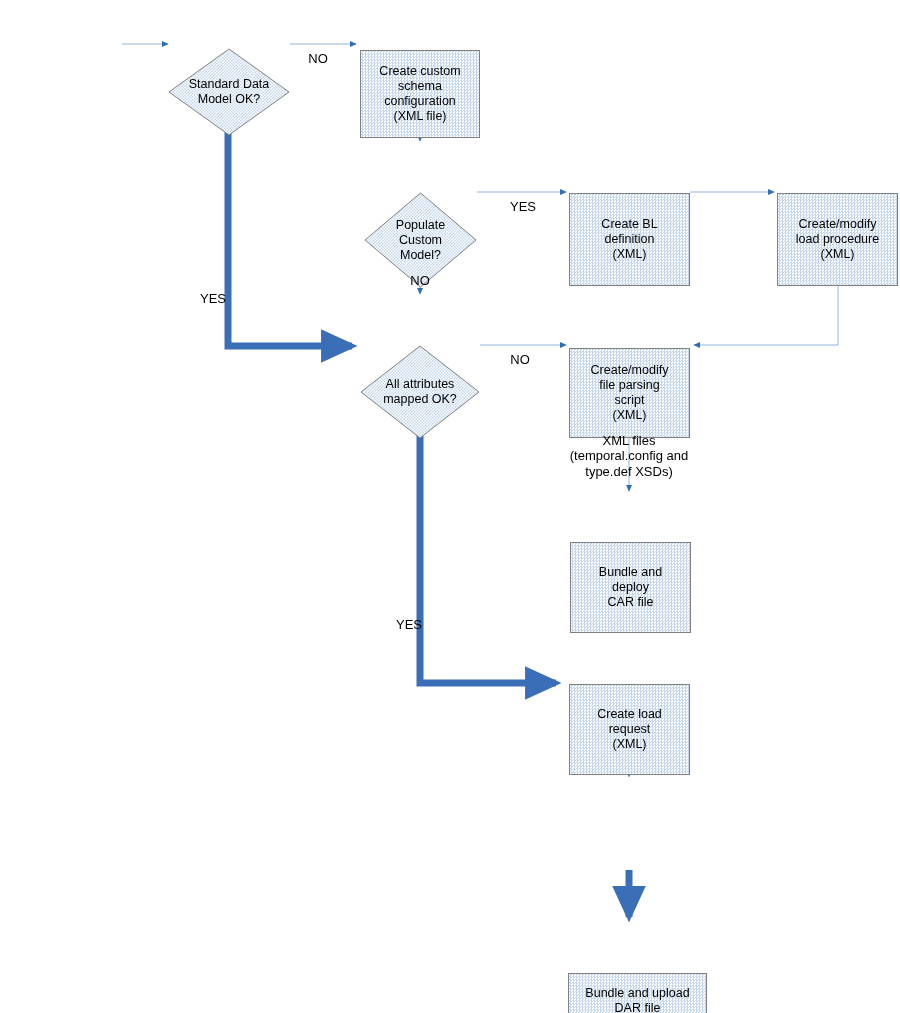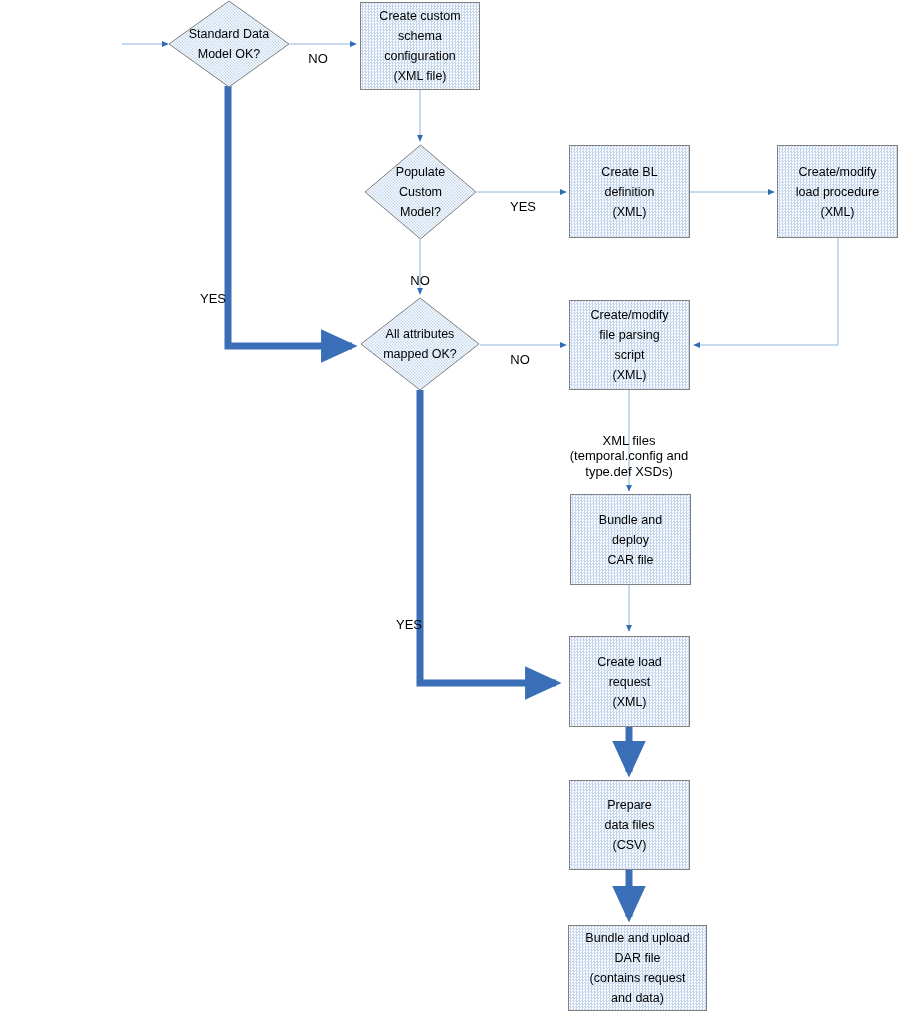--- a/index.html
+++ b/index.html
@@ -28,22 +28,23 @@
   }
   .node {
     position: absolute;
     box-sizing: border-box;
     display: flex;
     align-items: center;
     justify-content: center;
     text-align: center;
     color: #000000;
     font-size: 12.5px;
-    line-height: 20px;
+    line-height: 15px;
     white-space: pre-line;
+    margin-top: 48px;
   }
   .node-process {
     border: 1px solid #808080;
     background-color: #dfe9f5;
     background-image:
       repeating-conic-gradient(#c4d7ee 0% 25%, #ffffff 0% 50%);
     background-size: 3px 3px;
   }
   .node-decision {
     background: transparent;
@@ -184,25 +185,20 @@
 deploy
 CAR file</span>
   </div>
 
   <div class="node node-process" style="left:569px; top:636px; width:121px; height:91px;">
     <span>Create load
 request
 (XML)</span>
   </div>
 
-  <div class="node node-process" style="left:569px; top:780px; width:121px; height:90px;">
-    <span>Prepare
-data files
-(CSV)</span>
-  </div>
 
   <div class="node node-process" style="left:568px; top:925px; width:139px; height:86px;">
     <span>Bundle and upload
 DAR file
 (contains request
 and data)</span>
   </div>
 
   <div class="edge-label" style="left:300px; top:35px; width:36px;">
     <span>NO</span>

